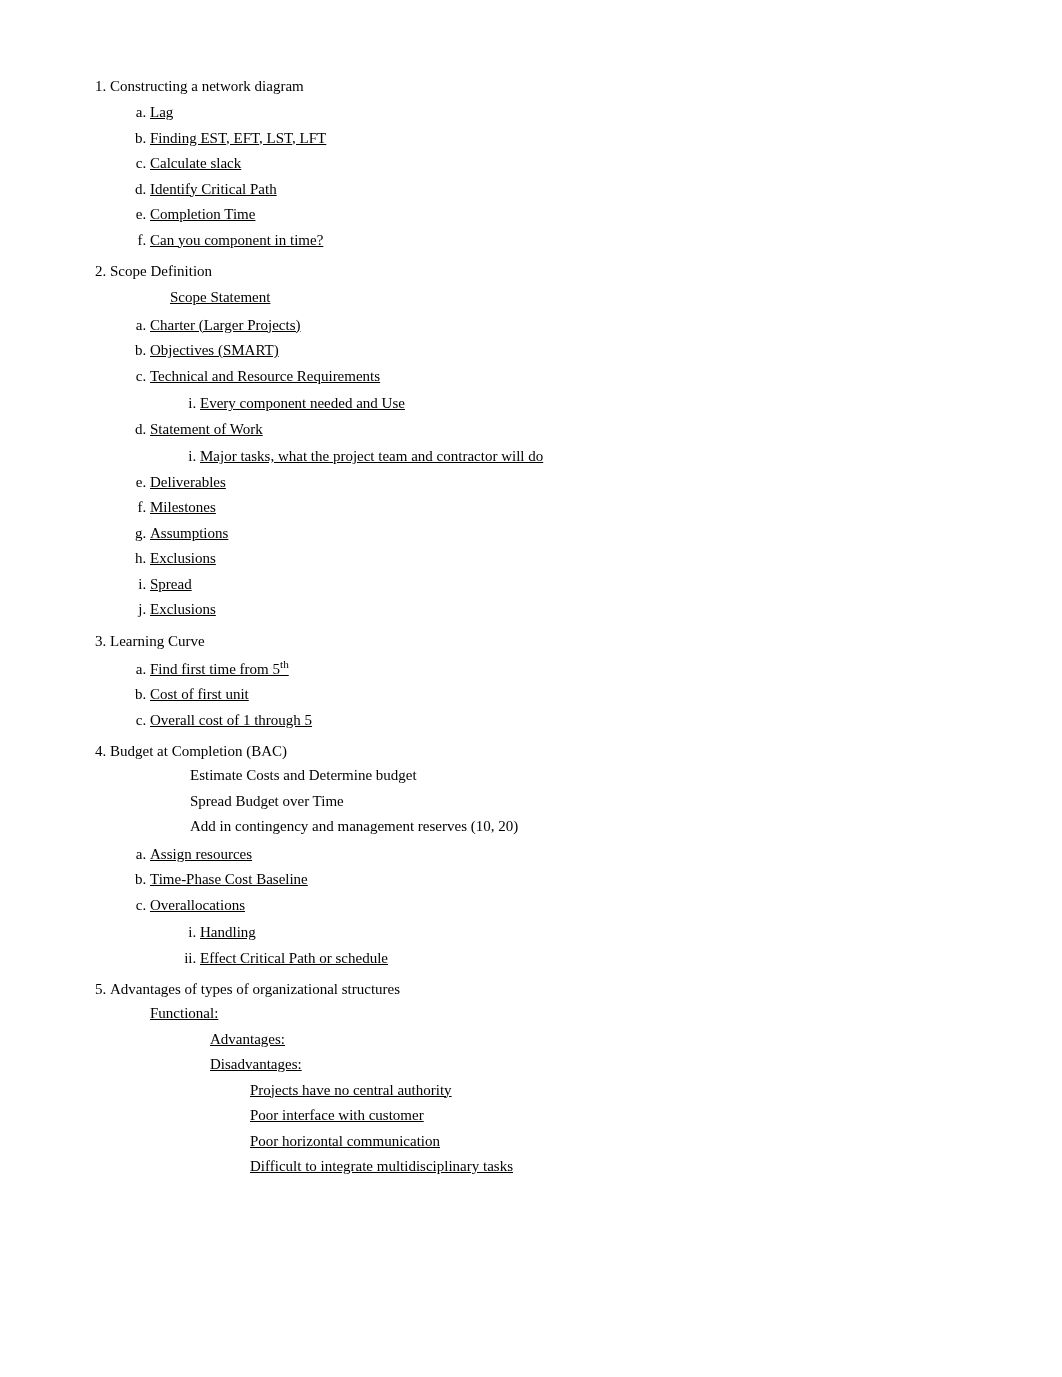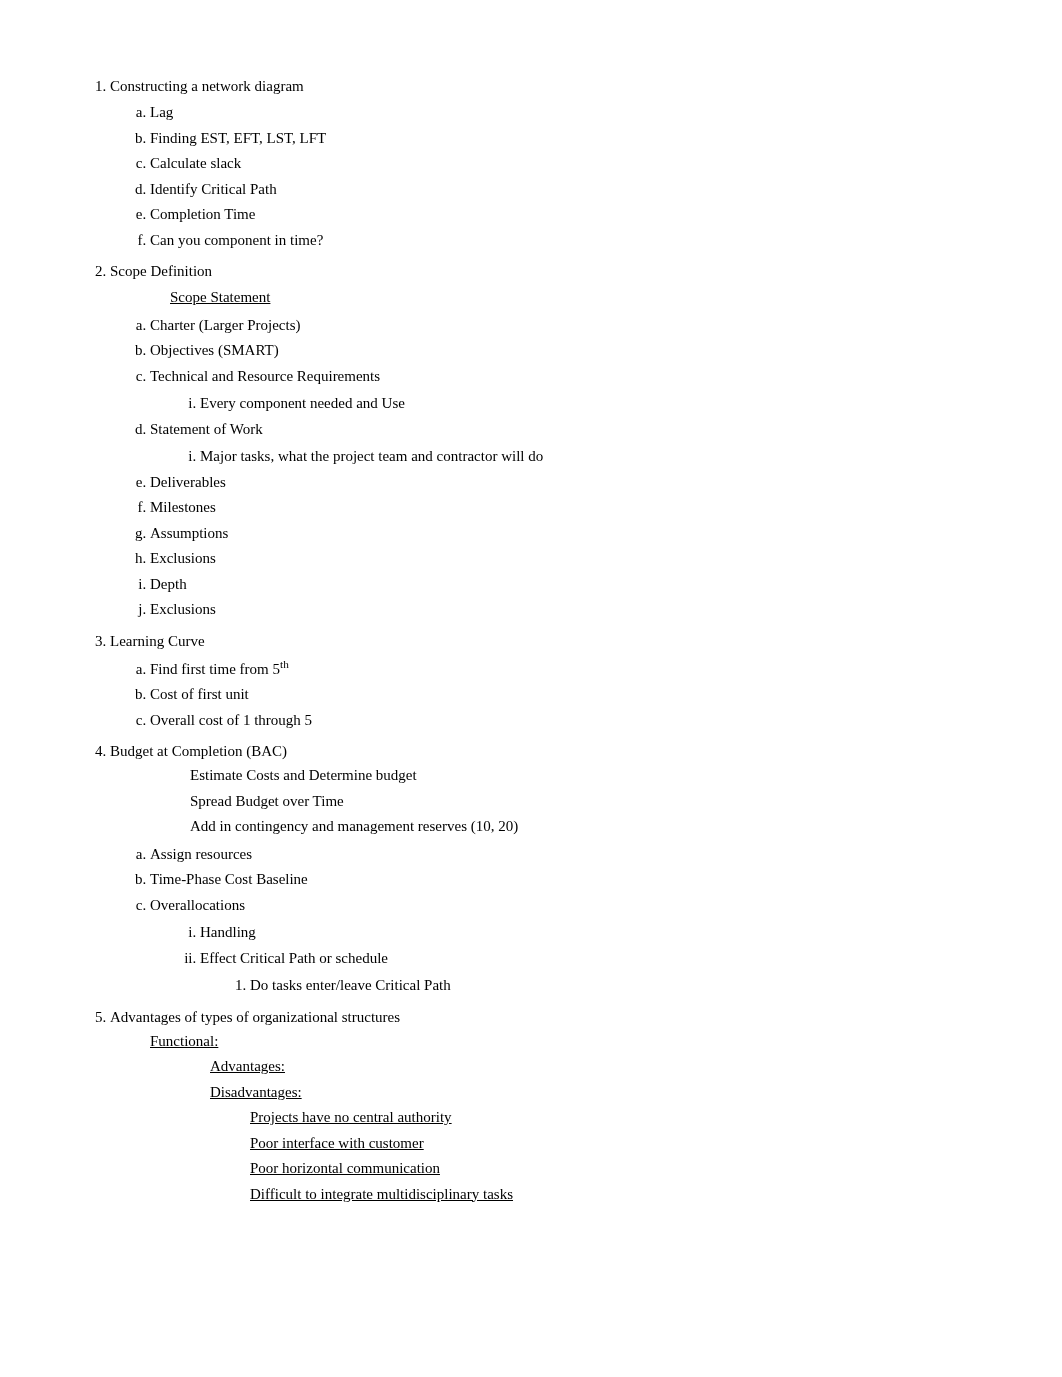--- a/index.html
+++ b/index.html
@@ -28,20 +28,21 @@
       margin-bottom: 6px;
       line-height: 1.6;
     }
     ol.alpha-list {
       list-style-type: lower-alpha;
       padding-left: 40px;
       margin-top: 2px;
     }
     ol.alpha-list > li {
       line-height: 1.7;
+      text-decoration: underline;
     }
     ol.roman-list {
       list-style-type: lower-roman;
       padding-left: 50px;
       margin-top: 2px;
     }
     ol.roman-list > li {
       line-height: 1.7;
     }
     ol.decimal-list {
@@ -155,21 +156,21 @@
         <li>
           <span>Milestones</span>
         </li>
         <li>
           <span>Assumptions</span>
         </li>
         <li>
           <span>Exclusions</span>
         </li>
         <li>
-          <span>Depth</span>
+          <span>Spread</span>
         </li>
         <li>
           <span>Exclusions</span>
         </li>
       </ol>
     </li>
 
     <li>
       <span>Learning Curve</span>
       <ol class="alpha-list">
@@ -200,25 +201,20 @@
           <span>Time-Phase Cost Baseline</span>
         </li>
         <li>
           <span>Overallocations</span>
           <ol class="roman-list">
             <li>
               <span>Handling</span>
             </li>
             <li>
               <span>Effect Critical Path or schedule</span>
-              <ol class="decimal-list">
-                <li>
-                  <span>Do tasks enter/leave Critical Path</span>
-                </li>
-              </ol>
             </li>
           </ol>
         </li>
       </ol>
     </li>
 
     <li>
       <span>Advantages of types of organizational structures</span>
       <div class="functional-section">
         <div class="functional-label">Functional:</div>

